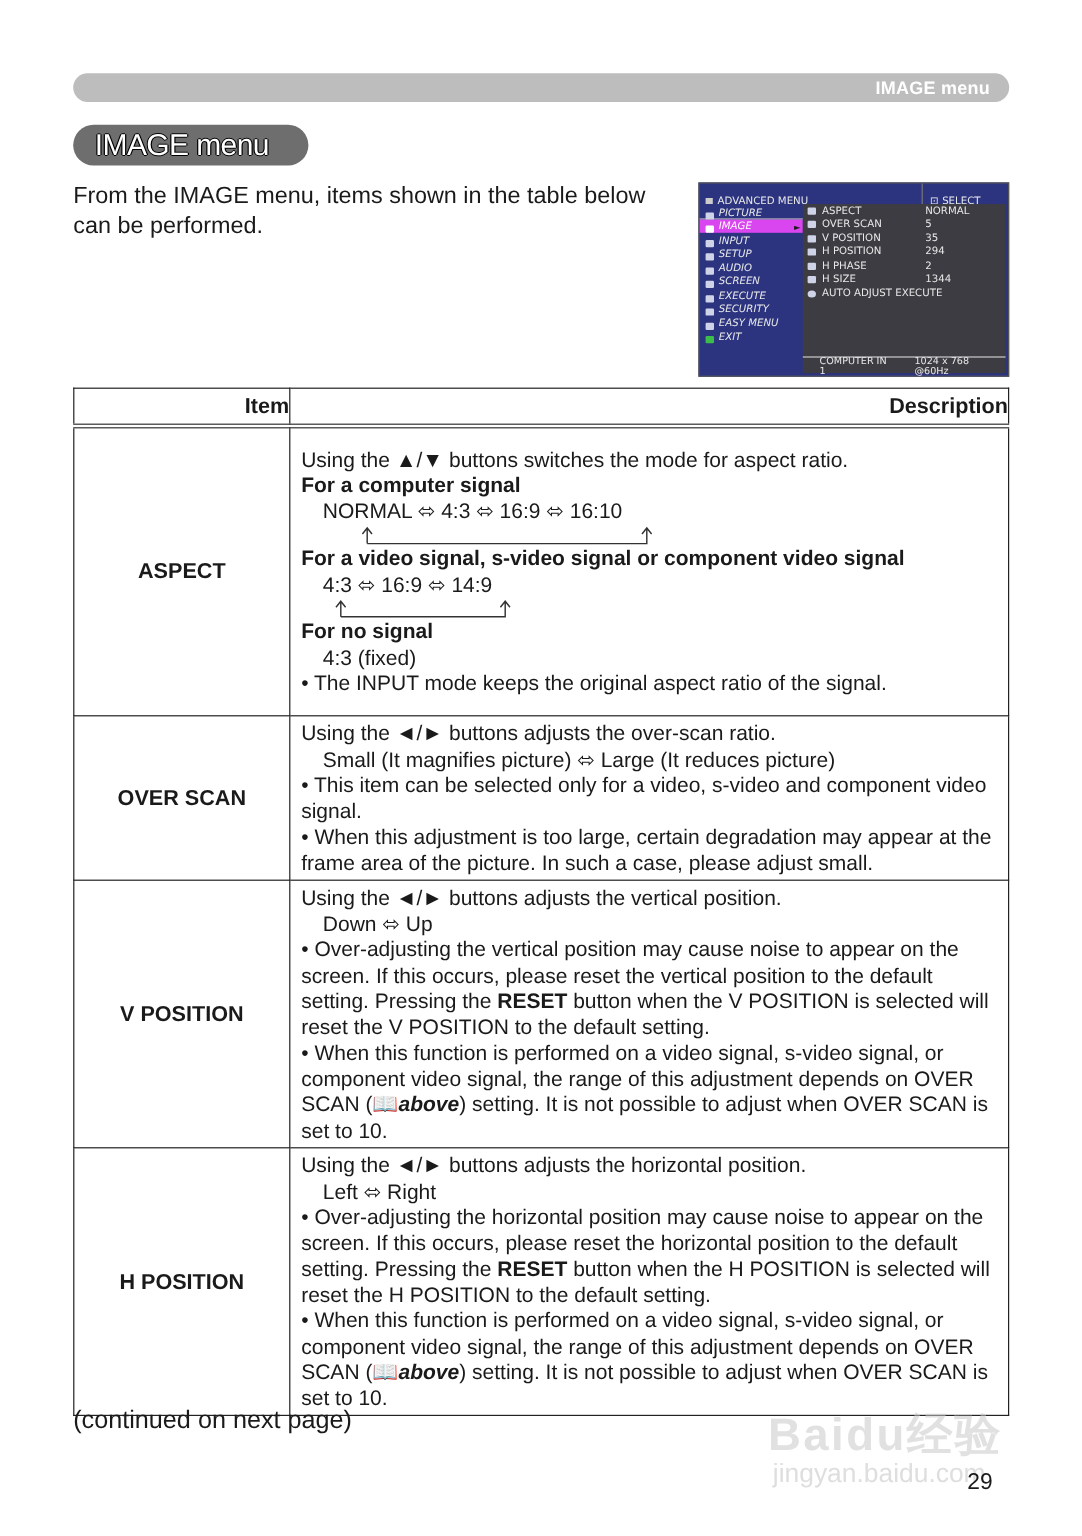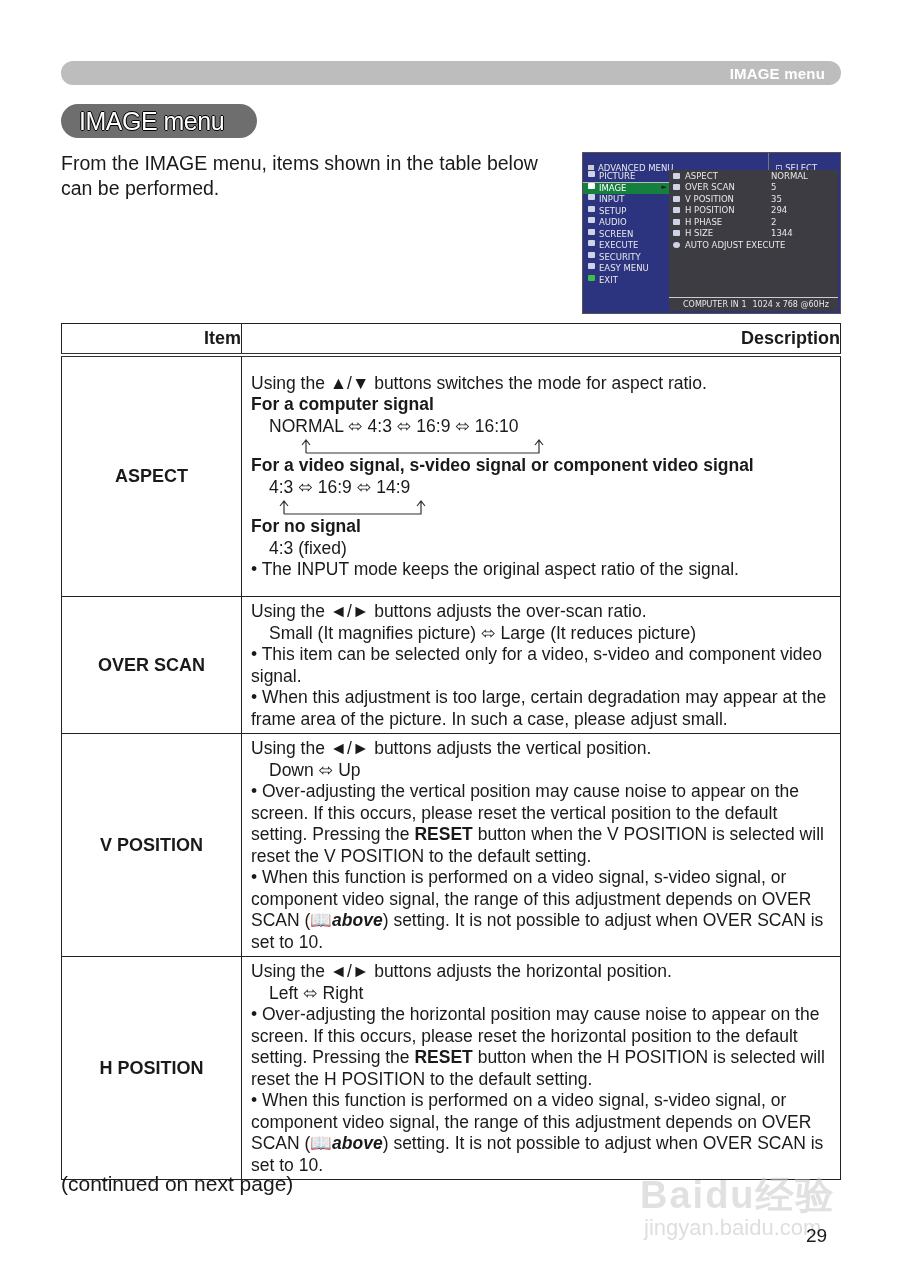--- a/index.html
+++ b/index.html
@@ -31,32 +31,32 @@
   
   .osd {
     position: absolute; left: 582px; top: 152px; width: 259px; height: 162px;
     background: #2c3480; border: 1px solid #555; font-size: 8.5px; color: #e8e8e8;
     font-family: "DejaVu Sans", sans-serif;
   }
   .osd-top { position: absolute; left: 0; top: 0; width: 100%; height: 30px; display: flex; }
   .osd-title { padding-left: 5px; display: flex; align-items: center; gap: 4px; width: 185px; border-bottom: 1px solid #bbb; }
   .osd-select { flex: 1; display: flex; align-items: center; gap: 3px; padding-left: 6px; border-left: 1px solid #777; }
   .osd-left { position: absolute; left: 0; top: 18px; width: 86px; }
-  .osd-item { height: 11.5px; display: flex; align-items: flex-start; gap: 4px; padding-left: 5px; }
-  .osd-item.active { background: #15803d; color: #fff; }
+  .osd-item { height: 11.5px; display: flex; align-items: flex-end; gap: 4px; padding-left: 5px; font-style: italic; }
+  .osd-item.active { background: #d946ef; color: #fff; }
   .osd-item .ic { width: 7px; height: 6px; display: inline-block; background: #cfd3e8; border-radius: 1px; }
   .osd-item.active .ic { background: #fff; }
   .osd-item .arr { margin-left: auto; margin-right: 2px; font-size: 7px; color: #1a1a1a; }
   .osd-right { position: absolute; left: 86px; top: 17px; right: 2px; bottom: 2px; background: #3c3c42; }
   .osd-row { height: 11.5px; display: flex; align-items: center; padding-left: 4px; }
   .osd-row .ic { width: 7px; height: 6px; background: #cfd3e8; border-radius: 1px; margin-right: 5px; }
   .osd-row .lbl { width: 86px; }
   .osd-footer {
     position: absolute; left: 0; right: 0; bottom: 0; height: 14px;
-    border-top: 1px solid #ccc; display: flex; align-items: center; gap: 6px; padding-left: 14px; font-size: 8px;
+    border-top: 1px solid #ccc; display: flex; align-items: center; gap: 16px; padding-left: 14px; font-size: 8px;
   }
   
   table.main {
     position: absolute; left: 61px; top: 323px; width: 780px;
     border-collapse: collapse; font-size: 17.5px;
   }
   table.main td, table.main th { border: 1.5px solid #222; vertical-align: middle; }
   table.main th { height: 31px; font-weight: bold; font-size: 18px; text-align: right; }
   table.main thead tr { border-bottom: 4px double #333; }
   td.item { width: 180px; text-align: center; font-weight: bold; font-size: 18px; }

